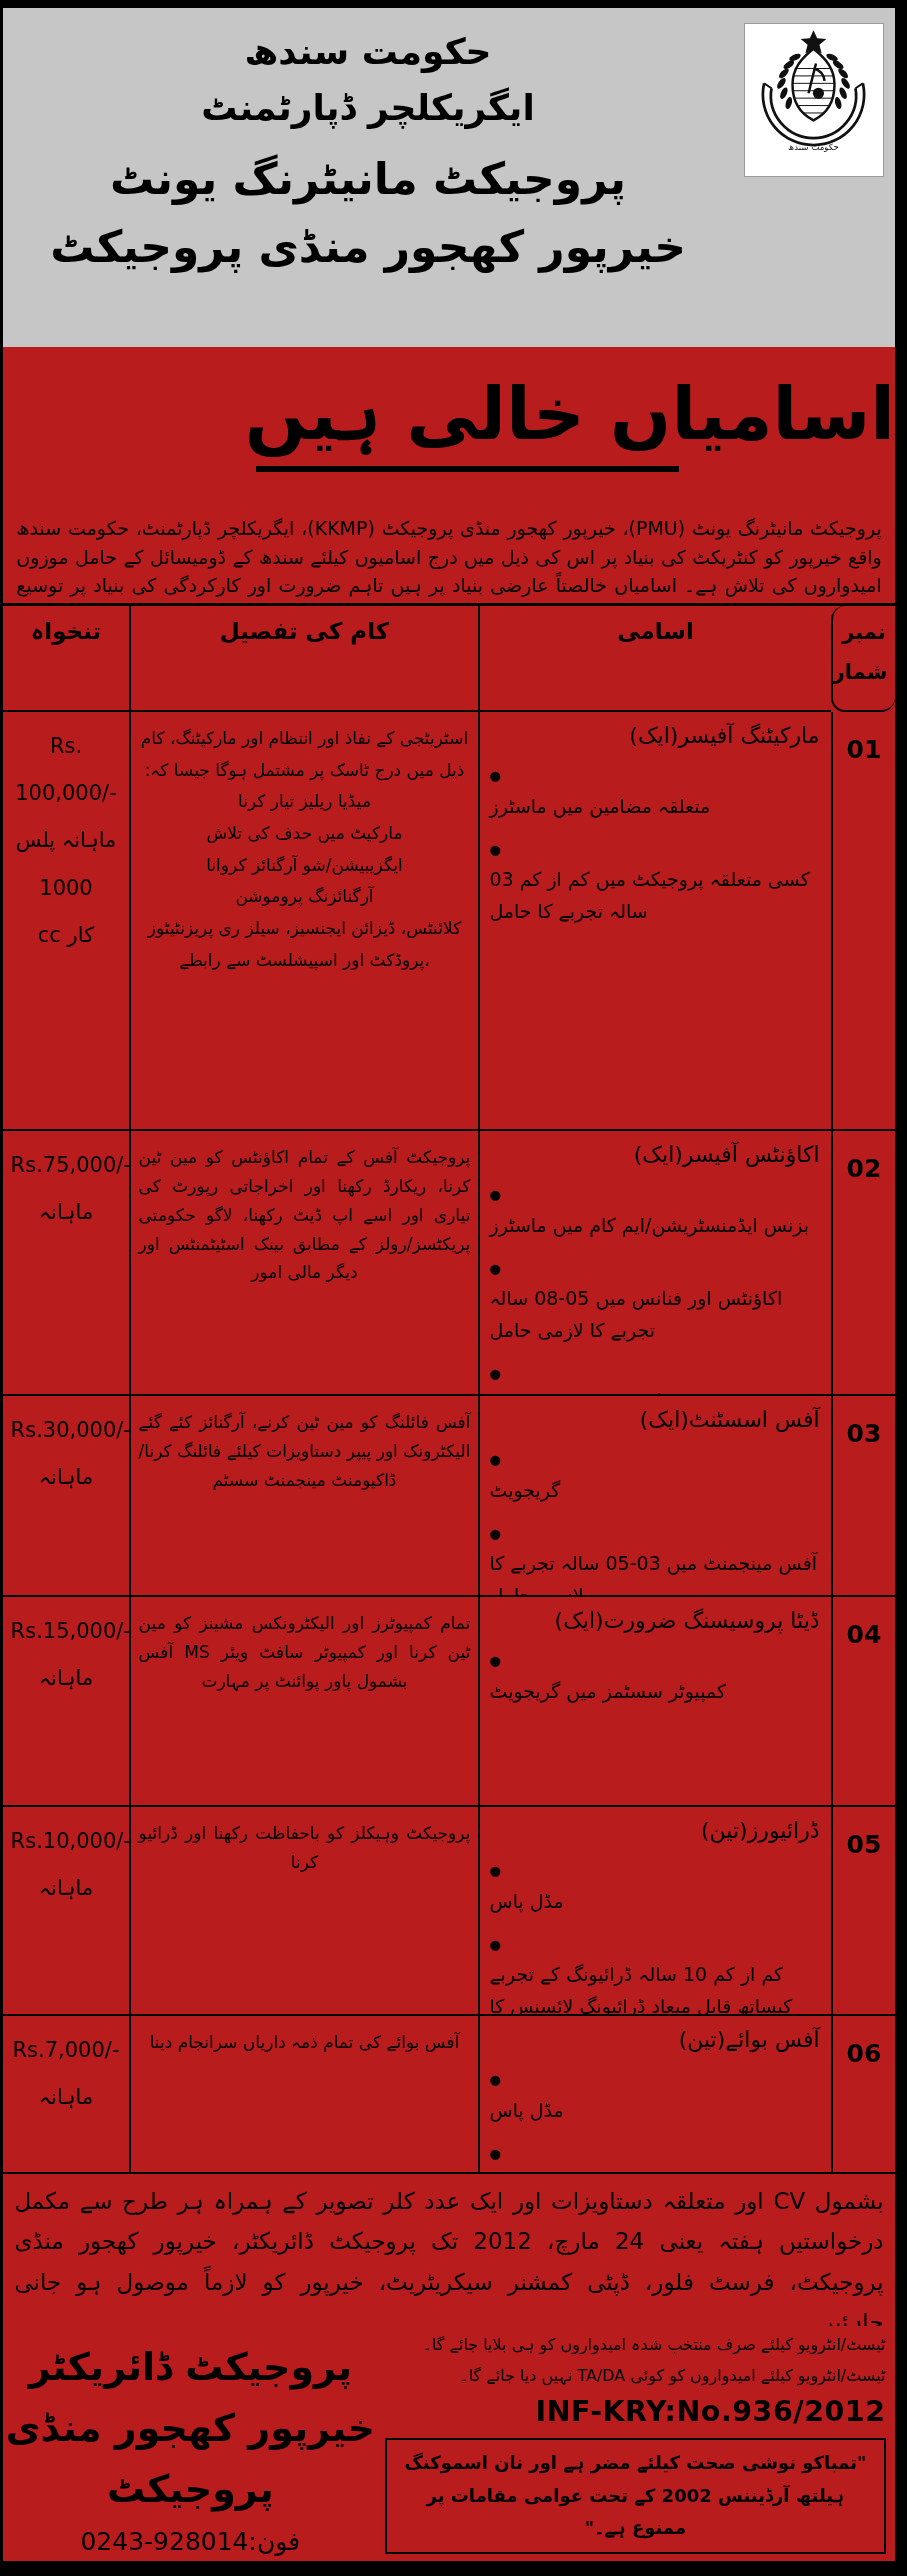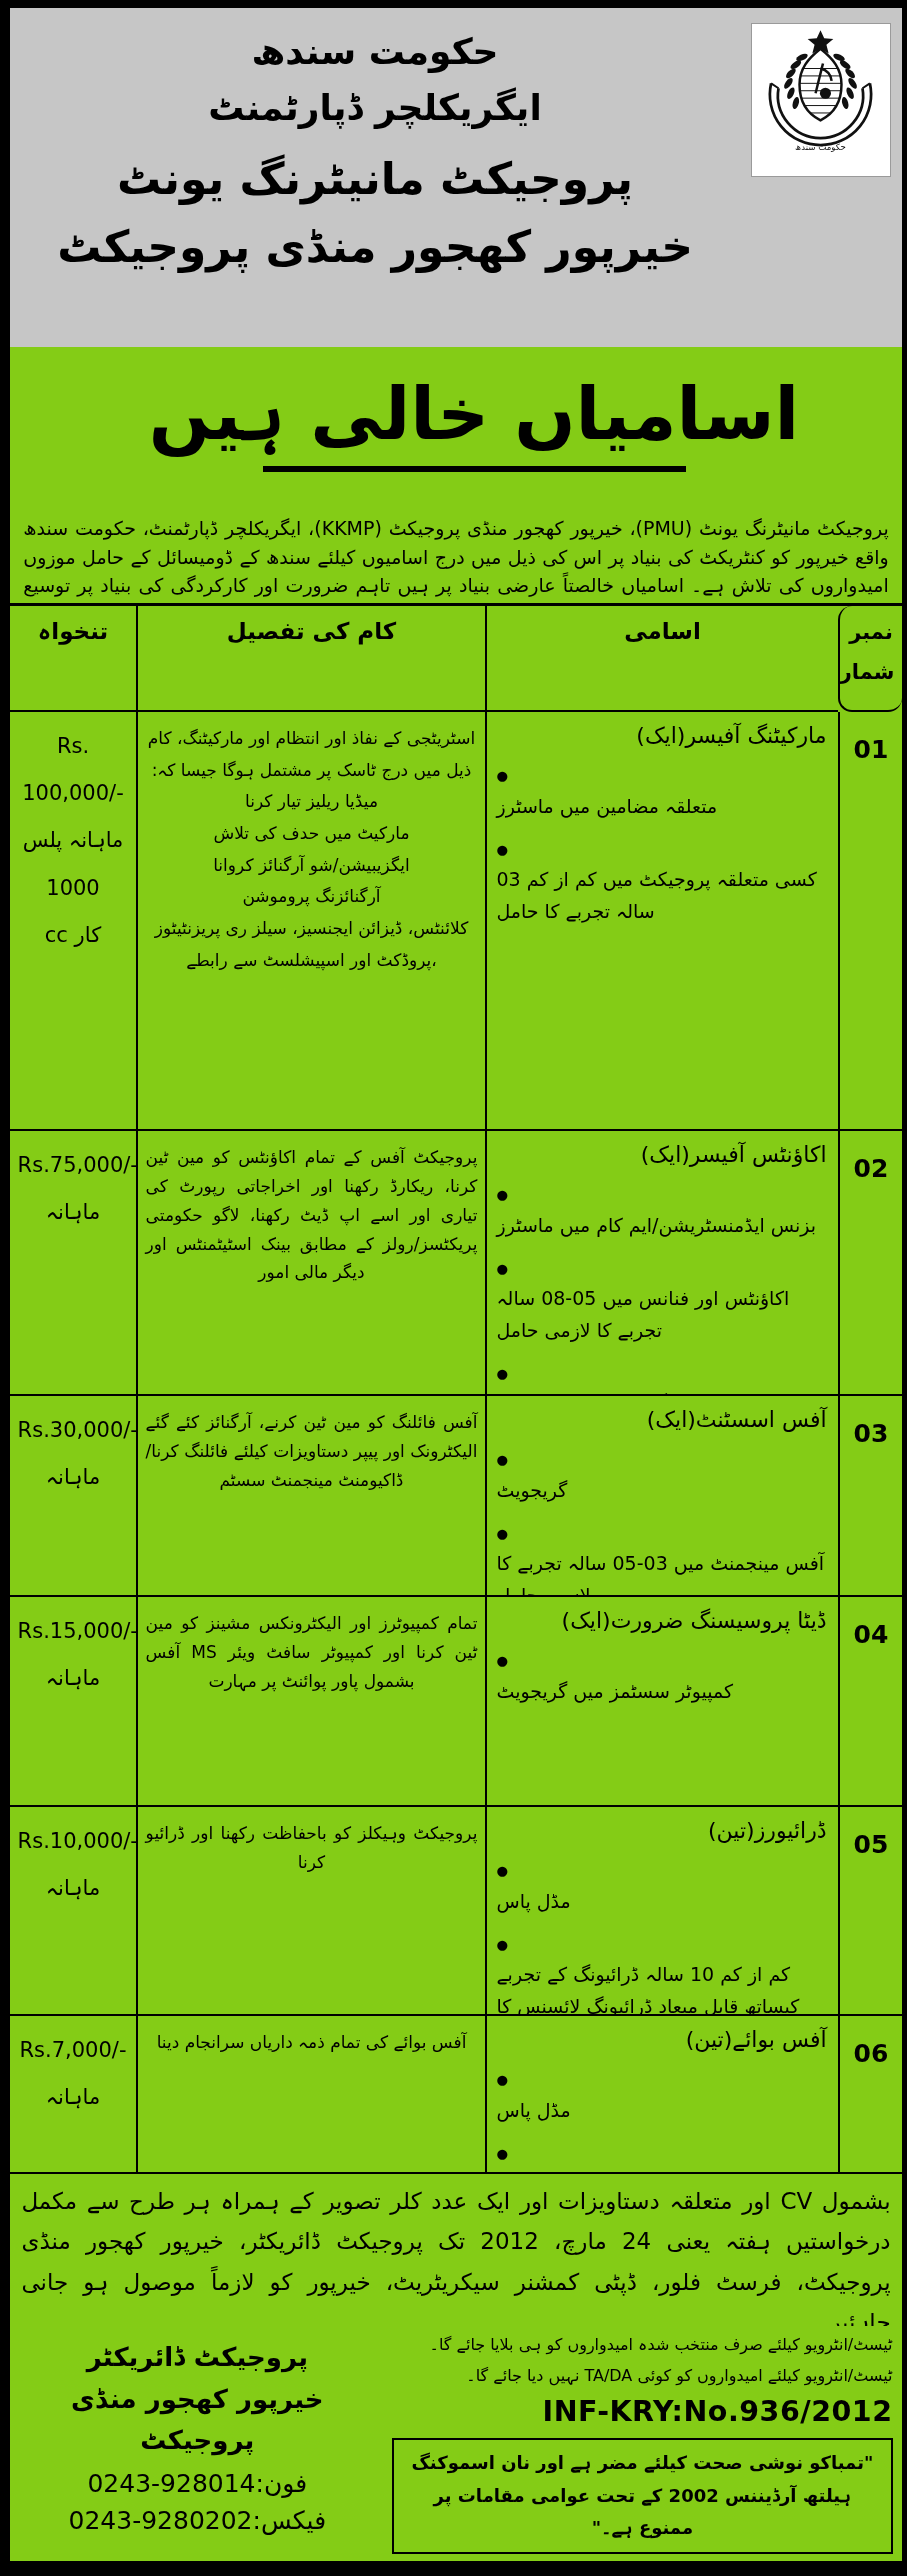--- a/index.html
+++ b/index.html
@@ -1,31 +1,31 @@
 <!DOCTYPE html>
 <html lang="ur" style="--header-bg: #c6c6c6;font-size:15px"><head>
 <meta charset="utf-8">
 <style>
   html,body{margin:0;padding:0;background:#ffffff;}
   *{box-sizing:border-box;}
   .ad{position:relative;width:908px;height:2576px;background:#000;font-family:"DejaVu Sans",sans-serif;color:#000;}
-  .inner{position:absolute;left:10px;top:7.6px;width:892px;height:2553px;background:#84cc16;overflow:hidden;}
+  .inner{position:absolute;left:3px;top:7.6px;width:892px;height:2553px;background:#b91c1c;overflow:hidden;}
 
   
   .masthead{height:339px;background:var(--header-bg,#c6c6c6);position:relative;overflow:hidden;}
   .masthead-lines{width:730px;text-align:center;direction:rtl;}
   .mh{font-weight:bold;line-height:1.25;}
   .mh1{font-size:36px;margin-top:21px;}
   .mh2{font-size:36px;margin-top:11.4px;}
   .mh3{font-size:44px;margin-top:21px;}
   .mh4{font-size:44px;margin-top:13.3px;}
   .emblem-box{position:absolute;right:11.4px;top:15px;width:140px;height:154px;background:#fff;border:0.9px solid #9a9a9a;display:flex;align-items:center;justify-content:center;}
 
   
-  .title-wrap{height:166px;text-align:center;padding-top:28.5px;padding-left:36px;}
+  .title-wrap{height:166px;text-align:right;padding-top:28.5px;padding-left:36px;}
   .ad-title{font-size:72px;font-weight:bold;direction:rtl;line-height:1.1;}
   .title-underline{width:423px;height:6.6px;background:#000;margin:11.4px auto 0;}
 
   
   .intro{height:90px;direction:rtl;text-align:justify;text-align-last:center;font-size:19px;line-height:1.5;padding:1.9px 13.3px 0;overflow:hidden;}
 
   
   .jobs-table{direction:rtl;display:grid;grid-template-columns:64px 353px 349px 1fr;grid-template-rows:106px 419px 265px 201px 210px 209px 158px;border-top:3.8px solid #000;}
   .tcell{border-left:2.8px solid #000;border-bottom:2.8px solid #000;overflow:hidden;padding:5.7px 7.6px;}
   .tcell.c-salary,.tcell.h-salary{border-left:none;}
@@ -39,21 +39,21 @@
   .detail-line{direction:rtl;text-align:justify;text-align-last:center;margin:2.8px 0;}
   .c-salary{font-size:21px;text-align:center;line-height:2.25;padding-top:11.4px;}
   .salary-line{unicode-bidi:plaintext;}
 
   
   .app-note{height:152px;direction:rtl;text-align:justify;text-align-last:right;font-size:23px;line-height:1.75;padding:7.6px 11.4px 0;overflow:hidden;}
 
   
   .bottom{height:242px;display:flex;overflow:hidden;}
   .sig{width:42%;text-align:center;padding-top:11.4px;direction:rtl;}
-  .sig-title,.sig-org{font-size:26px;font-weight:bold;line-height:1.6;}
+  .sig-title,.sig-org{font-size:38px;font-weight:bold;line-height:1.6;}
   .sig-phone,.sig-fax{font-size:25px;margin-top:7.6px;direction:rtl;}
   .sig-phone .num,.sig-fax .num{unicode-bidi:embed;}
   .right-col{flex:1;direction:rtl;padding:1.9px 9.5px 0 7.6px;}
   .note-line{font-size:16px;text-align:right;line-height:1.65;margin-top:4.7px;direction:rtl;}
   .reference{direction:ltr;text-align:right;font-size:28.5px;font-weight:bold;margin-top:5.7px;letter-spacing:0.5px;}
   .warning-box{border:2.8px solid #000;margin-top:9.5px;padding:7.6px 11.4px;text-align:center;font-weight:bold;font-size:18px;line-height:1.8;direction:rtl;}
 </style>
 </head>
 <body>
 

